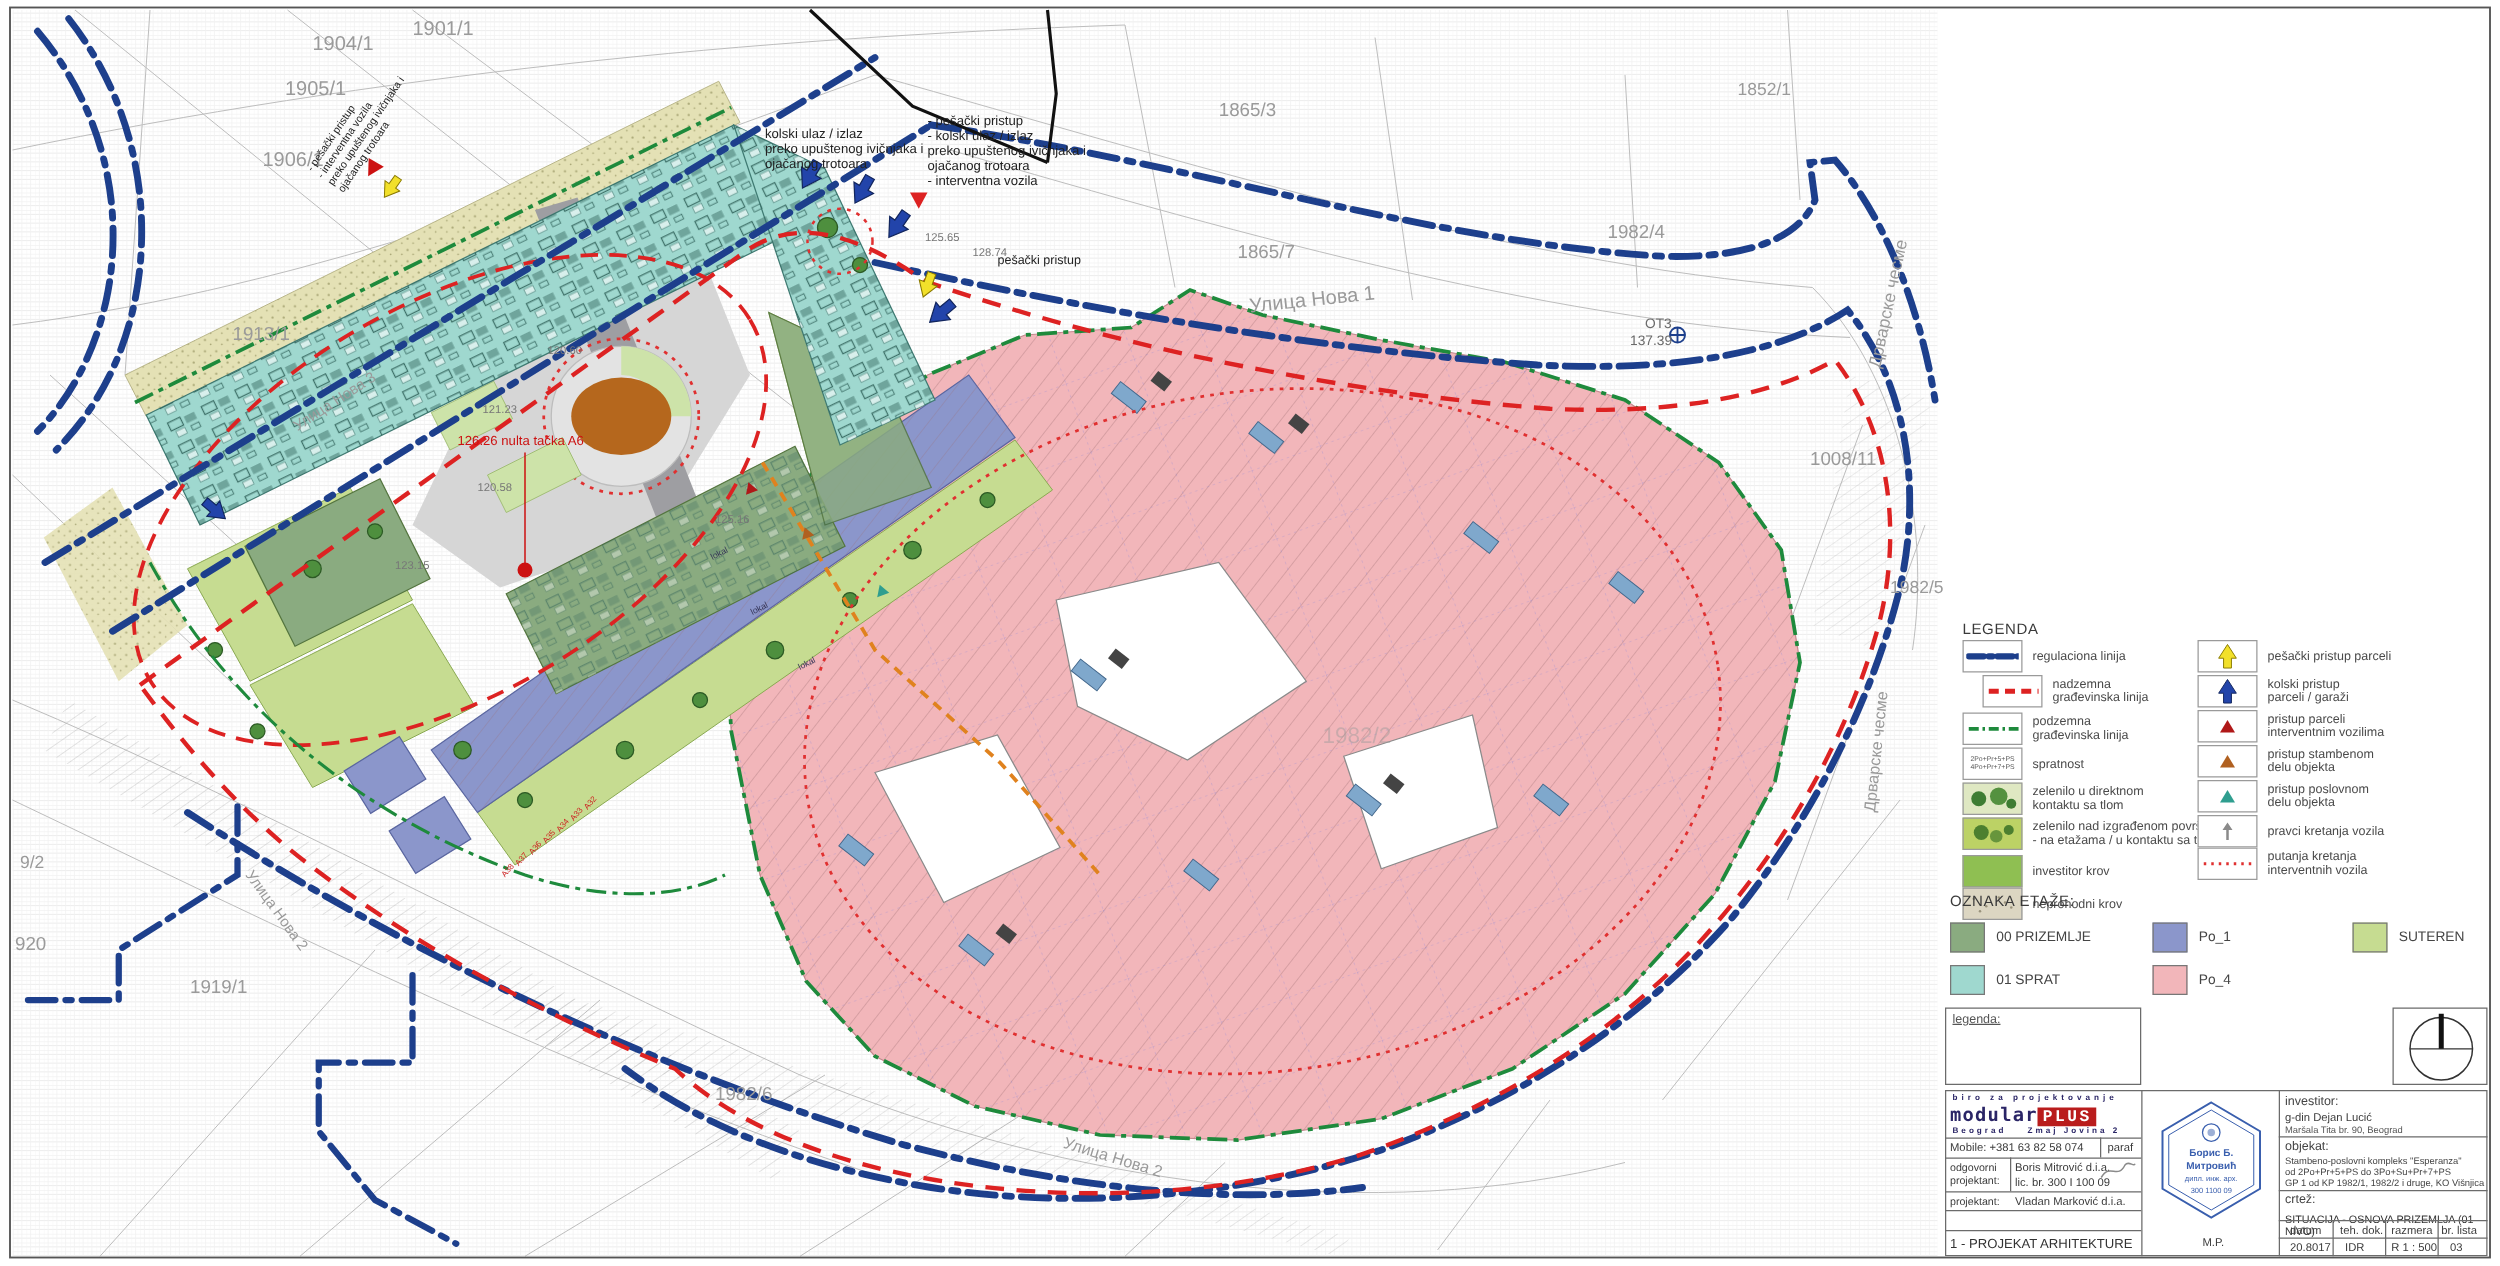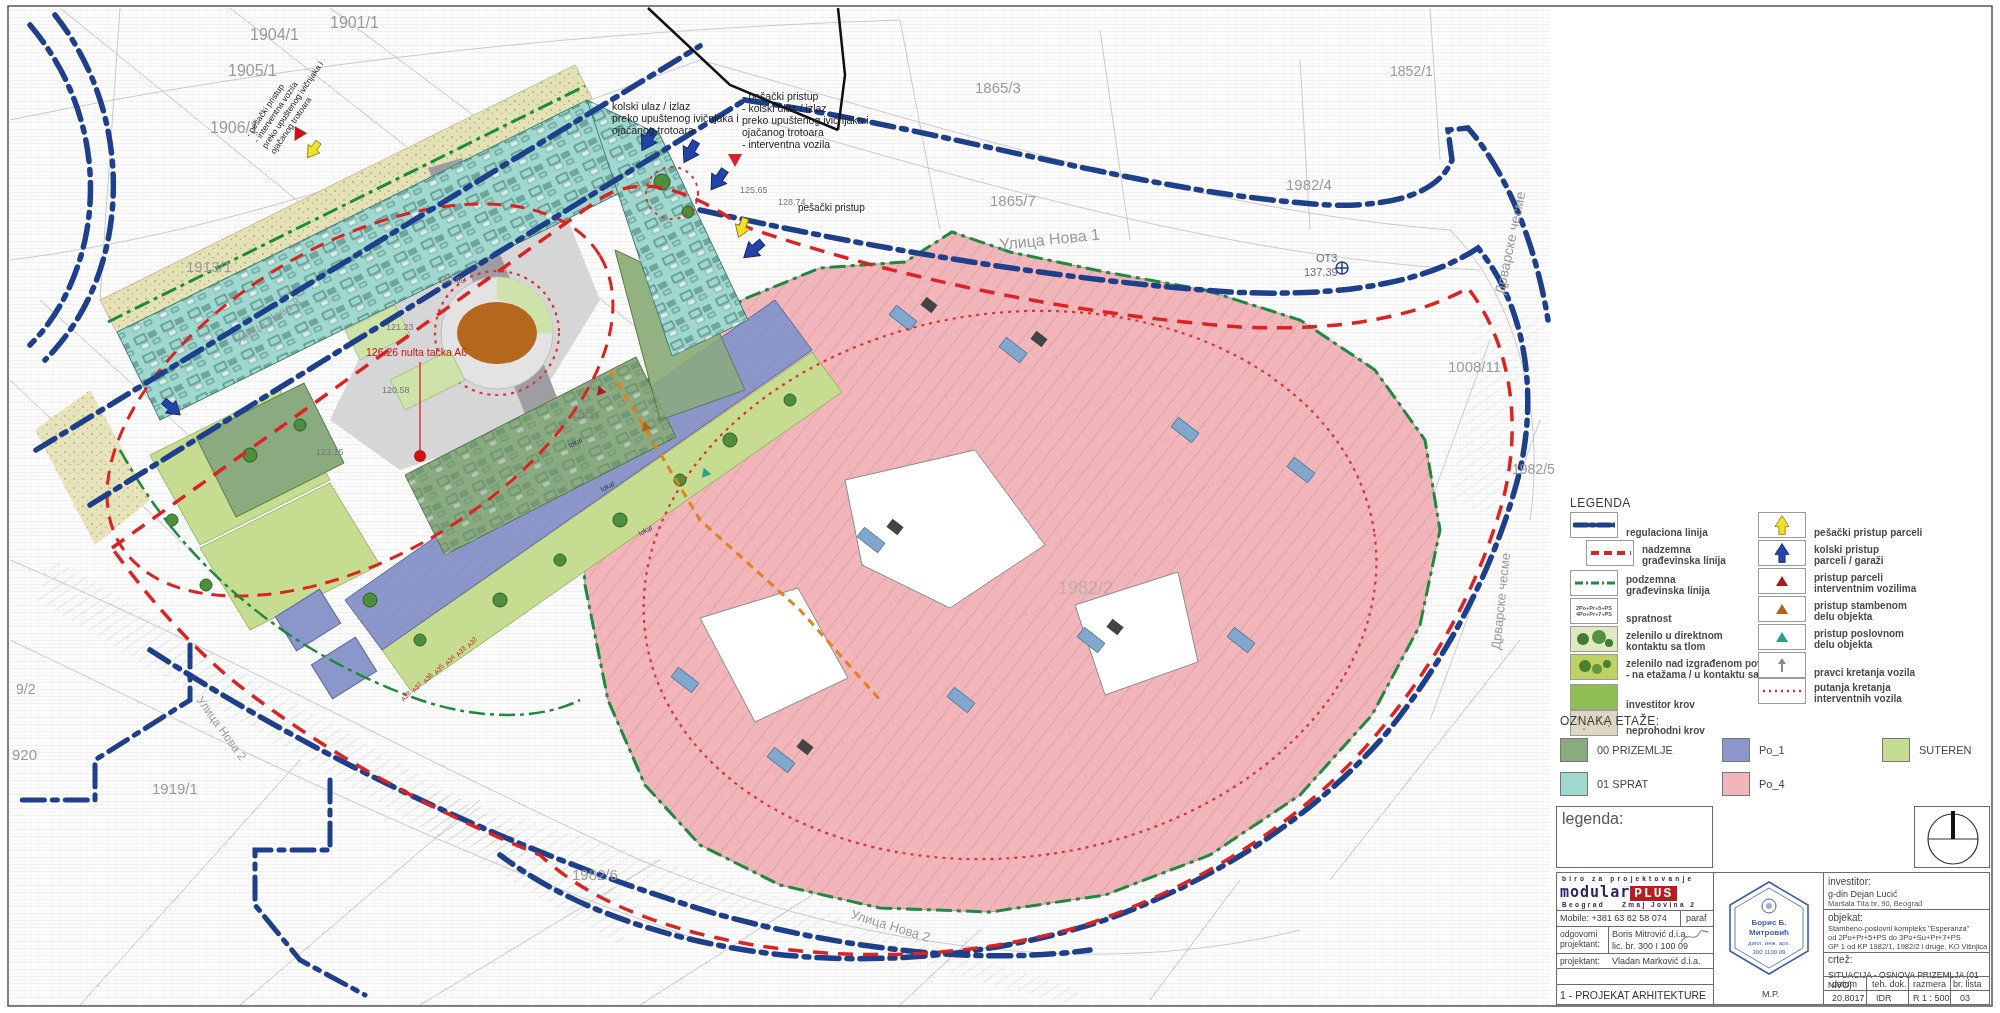--- a/index.html
+++ b/index.html
@@ -2,29 +2,29 @@
 <html><head>
 <meta charset="utf-8">
 <style>
   html,body{margin:0;padding:0;background:#fff;}
   body{font-family:"Liberation Sans", sans-serif;}
   #sheet{position:relative;width:2000px;height:1013px;background:#ffffff;overflow:hidden;}
   svg text{user-select:none;}
   .abs{position:absolute;}
   
   .panel-title{font-size:12px;color:#3a3a3a;letter-spacing:.5px;}
-  .leg-row{position:absolute;display:flex;align-items:flex-end;font-weight:bold;}
+  .leg-row{position:absolute;display:flex;align-items:center;}
   .leg-box{width:46px;height:24px;border:1px solid #9a9a9a;background:#fff;flex:0 0 auto;display:flex;align-items:center;justify-content:center;}
   .leg-lbl{margin-left:8px;font-size:10px;color:#4a4a4a;line-height:11px;}
   .spr{font-size:5.5px;color:#555;line-height:6px;text-align:center;}
   .sw{width:26px;height:22px;border:1px solid #777;}
   .oz-row{position:absolute;display:flex;align-items:center;}
   .oz-lbl{margin-left:9px;font-size:11px;color:#444;}
   .cell{position:absolute;border:1px solid #6b6b6b;box-sizing:border-box;}
-  .cell-lbl{font-size:16px;color:#555;padding:3px 5px;}
+  .cell-lbl{font-size:10px;color:#555;padding:3px 5px;text-decoration:underline;}
   
   .tb{font-size:9px;color:#3c3c3c;}
   .tb-label{font-size:10px;color:#444;}
   .firmtiny{font-size:6.5px;letter-spacing:3.2px;color:#2a2566;font-weight:bold;white-space:nowrap;}
   .firmaddr{font-size:6.5px;letter-spacing:2.4px;color:#2a2566;font-weight:bold;white-space:nowrap;}
   .logoA{font-size:15px;font-weight:bold;color:#2a2566;letter-spacing:1px;font-family:"DejaVu Sans Mono",monospace;}
   .logoB{font-size:13px;font-weight:bold;color:#fff;background:#b91c1c;padding:0 4px;letter-spacing:2px;font-family:Liberation Mono, monospace;}
   .bline{position:absolute;background:#6b6b6b;}
 </style>
 </head>

